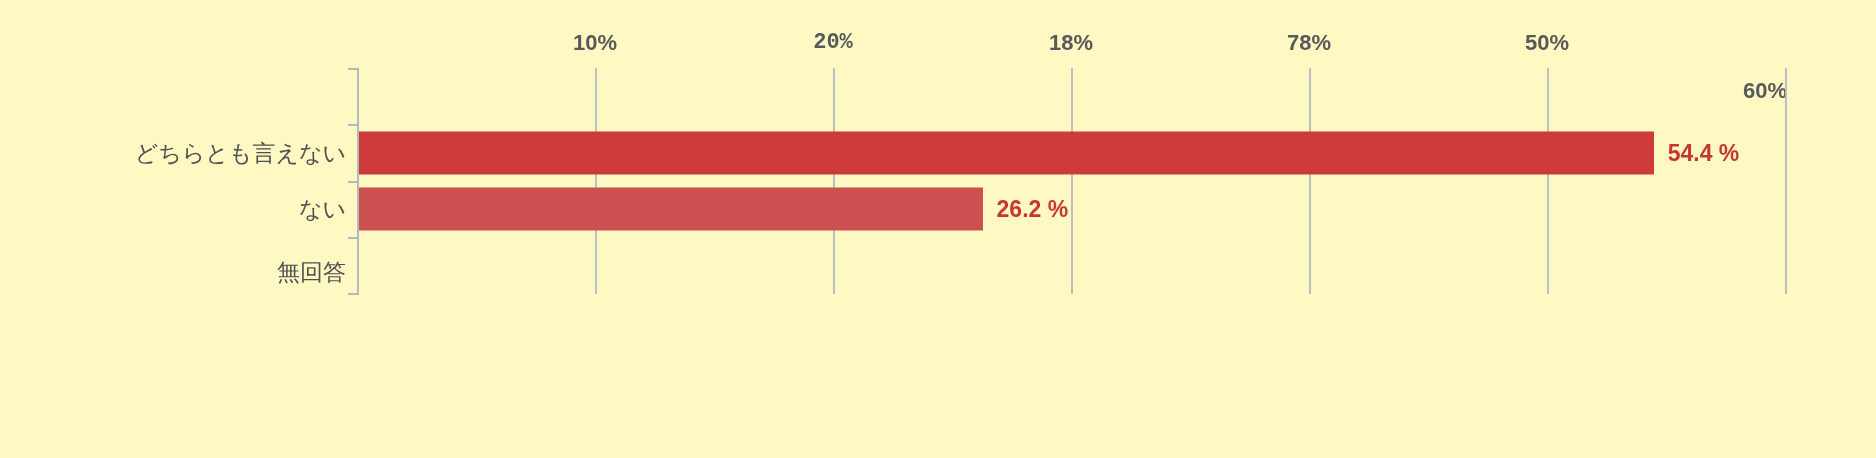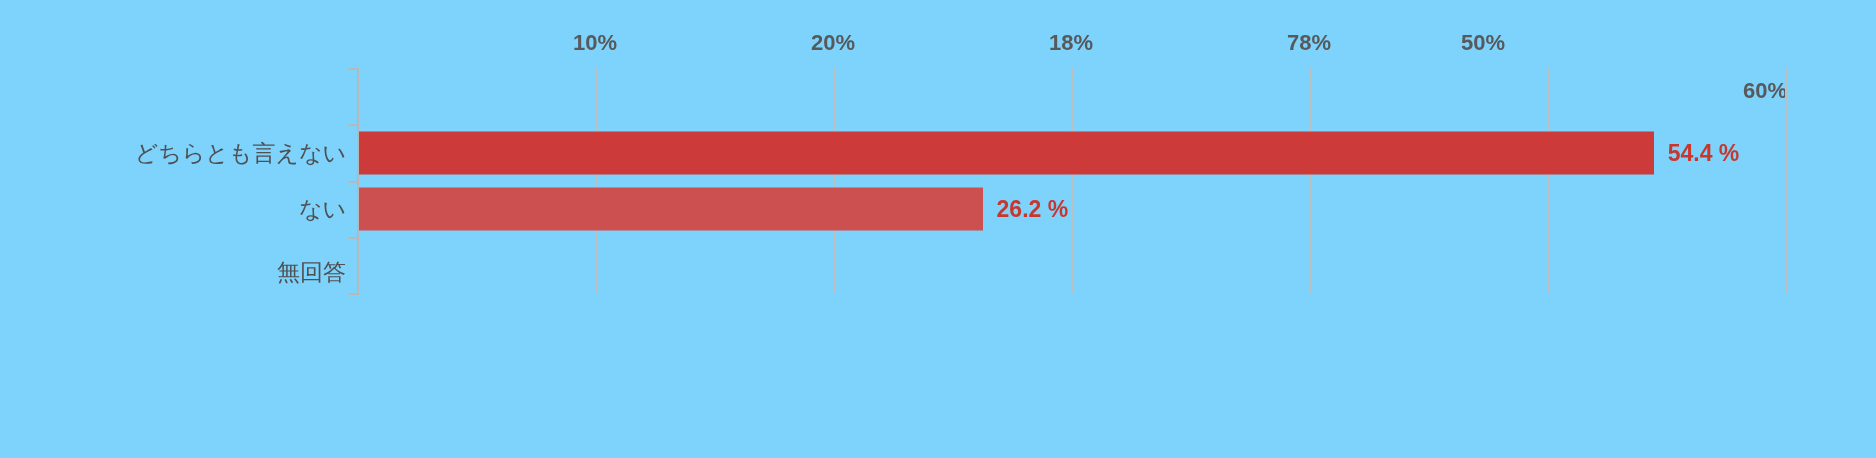--- a/index.html
+++ b/index.html
@@ -11,21 +11,21 @@
     font-family: "Liberation Sans", "DejaVu Sans", sans-serif;
     width: 1876px;
     height: 458px;
     overflow: hidden;
   }
 
   #chart-root {
     position: relative;
     width: 1876px;
     height: 458px;
-    background: #7dd3fc;
+    background: #fef9c3;
   }
 
   
   .plot-area {
     position: absolute;
     left: 357px;
     top: 68px;
     width: 1428px;   
     height: 226px;
   }
@@ -121,24 +121,24 @@
     letter-spacing: 0.2px;
   }
 </style>
 </head>
 <body>
 
 <div id="chart-root">
 
   <div class="plot-area">
     <div class="tick-label" id="tl0" style="left:238px; top:-38px;">10%</div>
-    <div class="tick-label" id="tl1" style="left:476px; top:-38px;">20%</div>
+    <div class="tick-label" id="tl1" style="left:476px; top:-38px;font-family:Liberation Mono, monospace;">20%</div>
     <div class="tick-label" id="tl2" style="left:714px; top:-38px;">18%</div>
     <div class="tick-label" id="tl3" style="left:952px; top:-38px;">78%</div>
-    <div class="tick-label" id="tl4" style="left:1126px; top:-38px;">50%</div>
+    <div class="tick-label" id="tl4" style="left:1190px; top:-38px;">50%</div>
     <div class="tick-label" id="tl5" style="left:1408px; top:-38px;margin-top:48px;">60%</div>
 
     <div class="gridline" style="left:238px;"></div>
     <div class="gridline" style="left:476px;"></div>
     <div class="gridline" style="left:714px;"></div>
     <div class="gridline" style="left:952px;"></div>
     <div class="gridline" style="left:1190px;"></div>
     <div class="gridline" style="left:1428px;"></div>
   </div>
 

